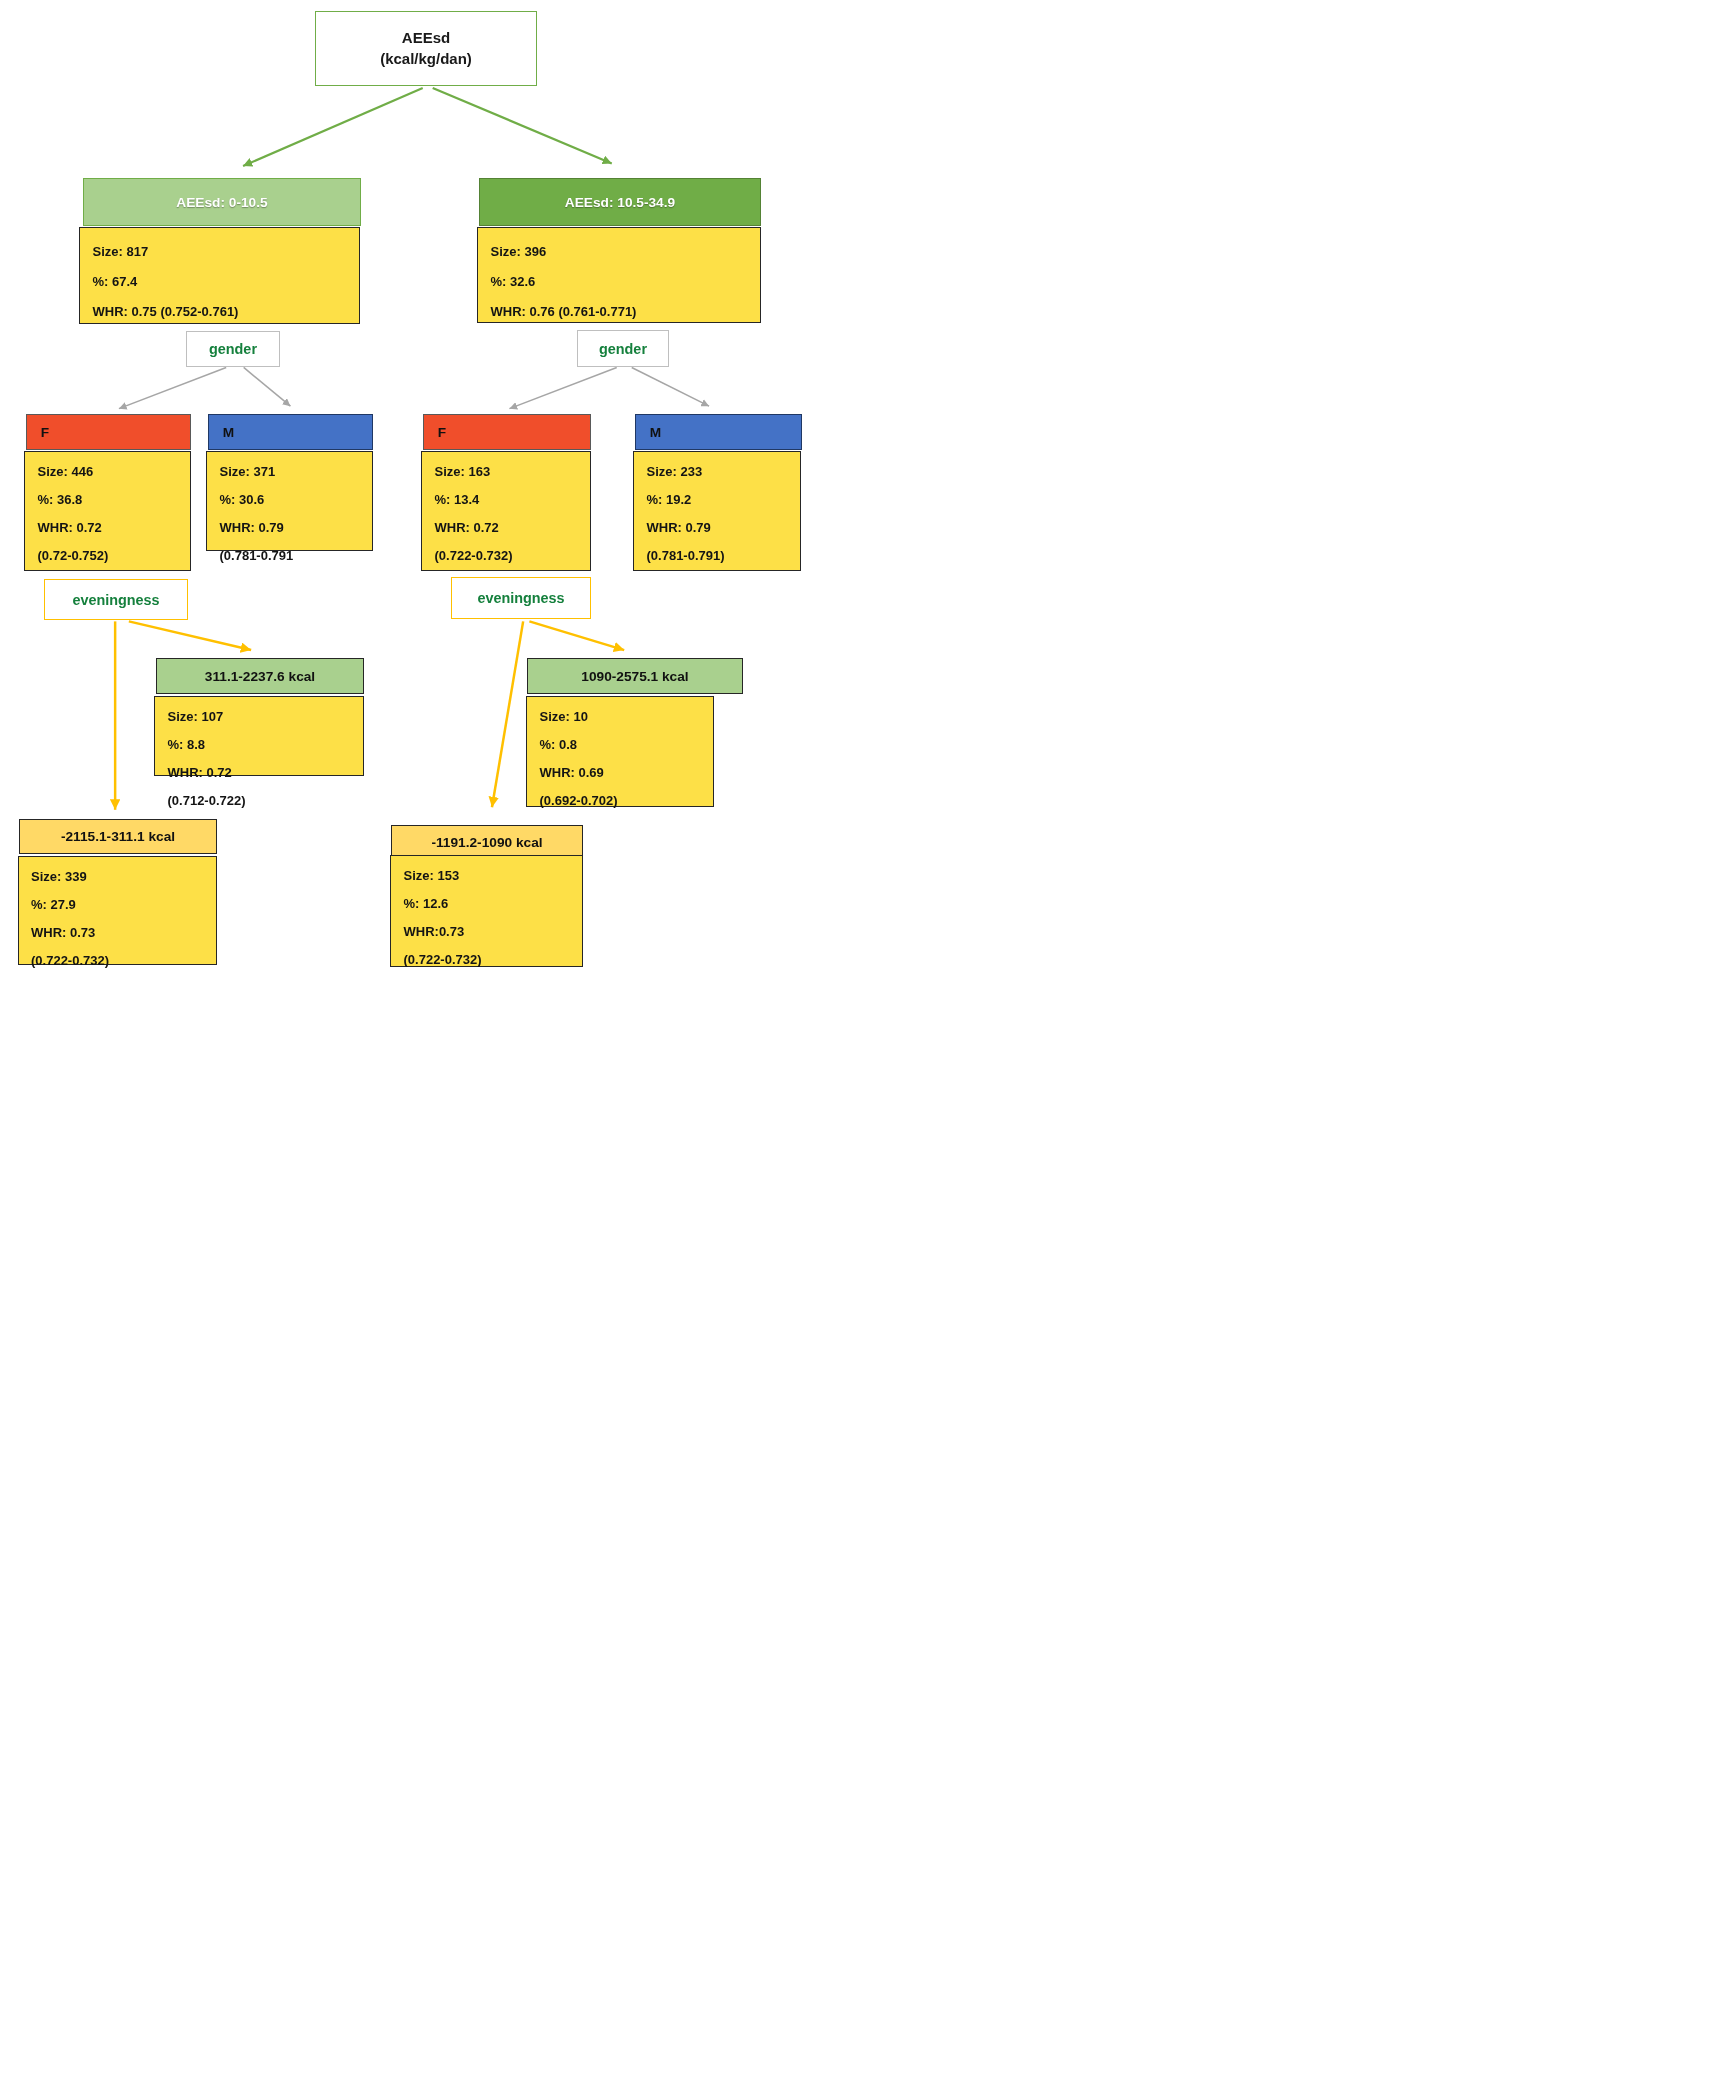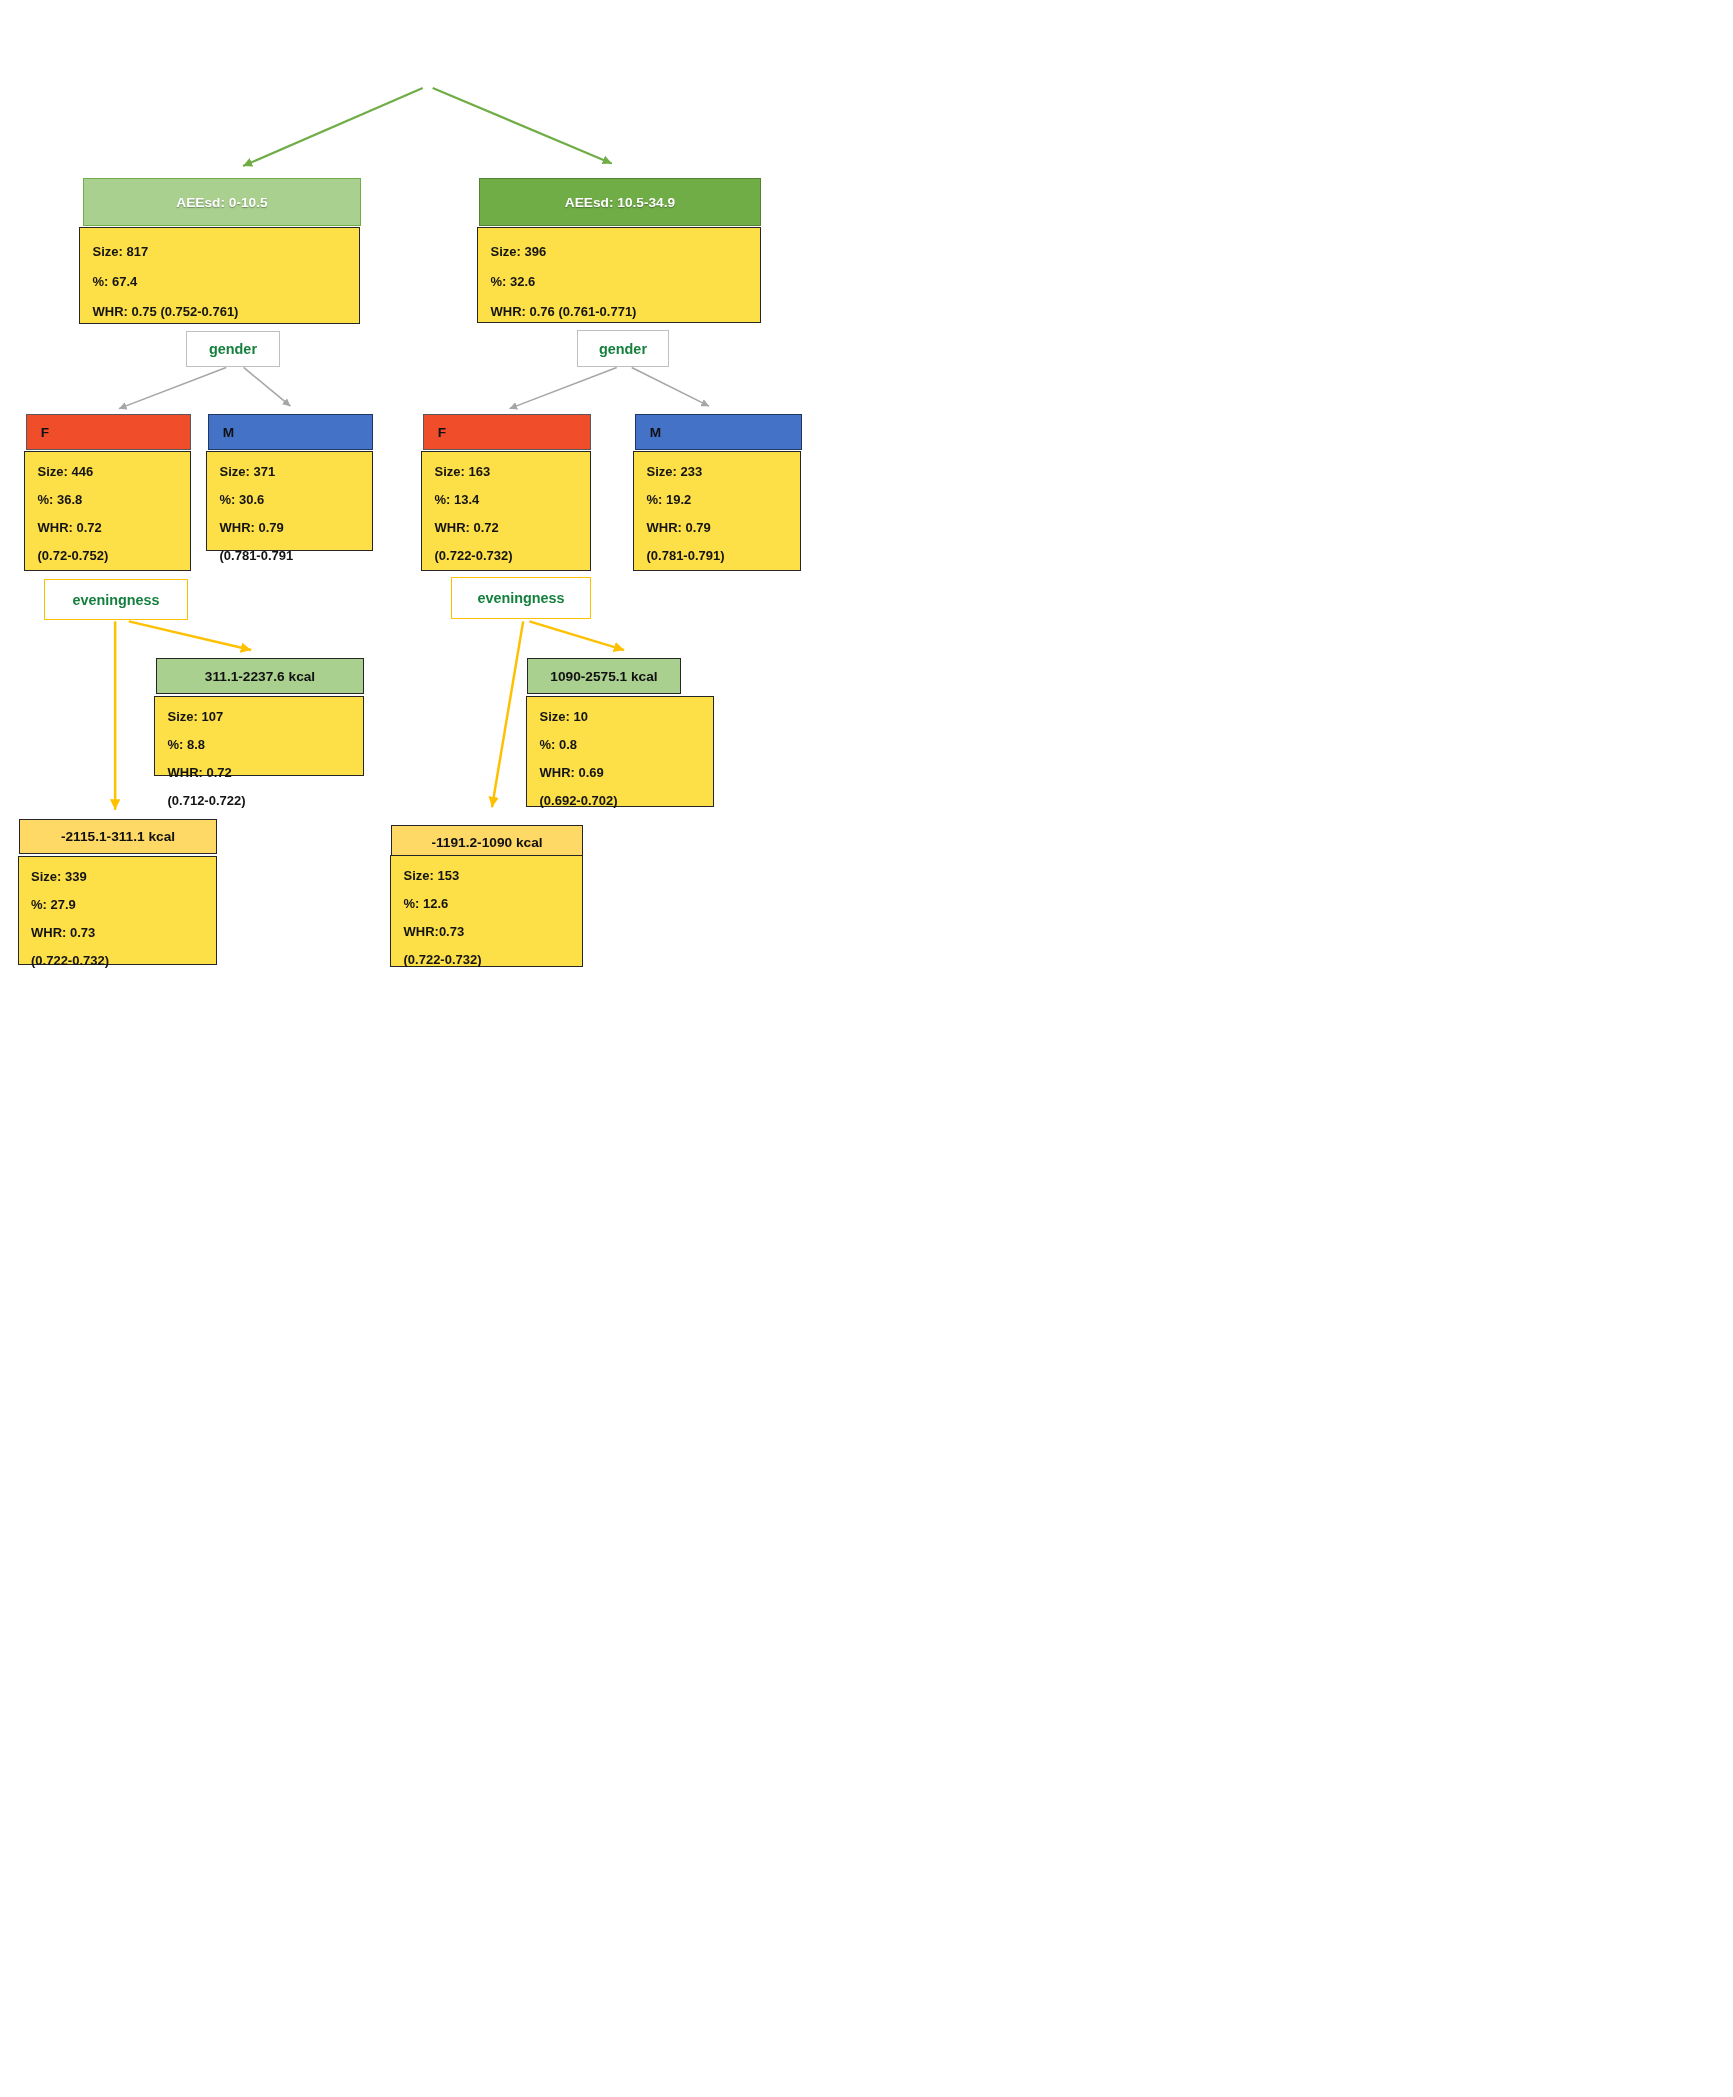--- a/index.html
+++ b/index.html
@@ -132,20 +132,24 @@
     <line class="ln-gray" x1="362" y1="589" x2="190" y2="655" marker-end="url(#mGray)"></line>
     <line class="ln-gray" x1="390" y1="589" x2="465" y2="651" marker-end="url(#mGray)"></line>
     <line class="ln-gray" x1="988" y1="589" x2="816" y2="655" marker-end="url(#mGray)"></line>
     <line class="ln-gray" x1="1012" y1="589" x2="1136" y2="651" marker-end="url(#mGray)"></line>
     <line class="ln-amber" x1="184" y1="996" x2="184" y2="1298" marker-end="url(#mAmber)"></line>
     <line class="ln-amber" x1="206" y1="996" x2="402" y2="1042" marker-end="url(#mAmber)"></line>
     <line class="ln-amber" x1="838" y1="996" x2="788" y2="1294" marker-end="url(#mAmber)"></line>
     <line class="ln-amber" x1="848" y1="996" x2="1000" y2="1042" marker-end="url(#mAmber)"></line>
   </svg>
 
+  <div class="root-box" style="left:315px; top:11.2px; width:222px; height:75px;">
+    <span>AEEsd</span>
+    <span>(kcal/kg/dan)</span>
+  </div>
 
   <div class="node-header hdr-center hdr-light-green" style="left:83px; top:178px; width:278px; height:48px;">
     <span>AEEsd: 0-10.5</span>
   </div>
   <div class="node-body body-3" style="left:79px; top:227px; width:281px; height:97px;">
     <div class="stat-line">Size: 817</div>
     <div class="stat-line">%: 67.4</div>
     <div class="stat-line">WHR: 0.75 (0.752-0.761)</div>
   </div>
 
@@ -215,21 +219,21 @@
   <div class="node-header hdr-center hdr-green-kcal" style="left:156px; top:658px; width:208px; height:36px;">
     <span>311.1-2237.6 kcal</span>
   </div>
   <div class="node-body" style="left:154px; top:696px; width:210px; height:80px;">
     <div class="stat-line">Size: 107</div>
     <div class="stat-line">%: 8.8</div>
     <div class="stat-line">WHR: 0.72</div>
     <div class="stat-line">(0.712-0.722)</div>
   </div>
 
-  <div class="node-header hdr-center hdr-green-kcal" style="left:527px; top:658px; width:154px; height:36px;">
+  <div class="node-header hdr-center hdr-green-kcal" style="left:527px; top:658px; width:216px; height:36px;">
     <span>1090-2575.1 kcal</span>
   </div>
   <div class="node-body" style="left:526px; top:696px; width:188px; height:111px;">
     <div class="stat-line">Size: 10</div>
     <div class="stat-line">%: 0.8</div>
     <div class="stat-line">WHR: 0.69</div>
     <div class="stat-line">(0.692-0.702)</div>
   </div>
 
   <div class="node-header hdr-center hdr-yellow" style="left:19px; top:819px; width:198px; height:35px;">

